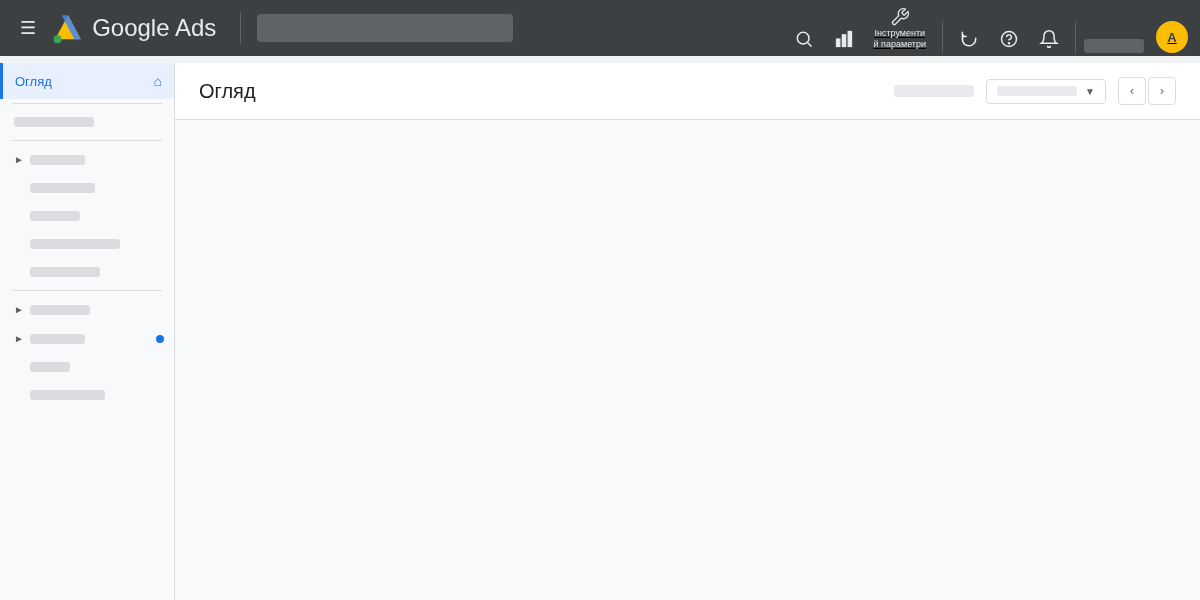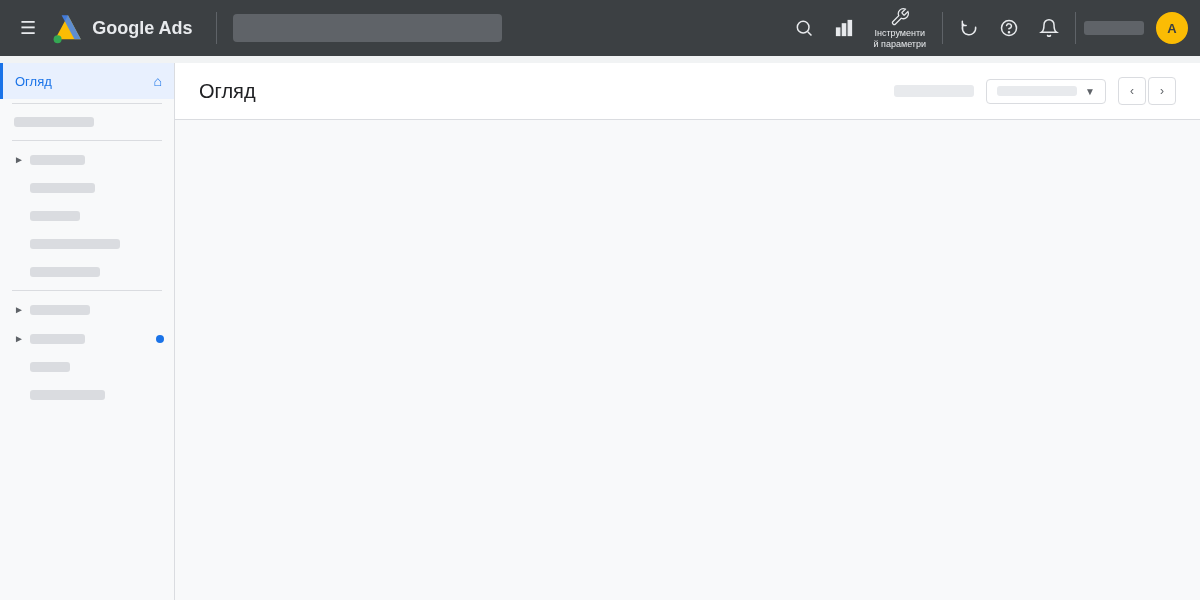--- a/index.html
+++ b/index.html
@@ -25,43 +25,44 @@
       align-items: center;
       gap: 8px;
       margin-right: 8px;
     }
     .logo-triangle {
       width: 32px;
       height: 32px;
     }
     .app-title {
       color: #e8eaed;
-      font-size: 18px;
-      font-weight: 700;
+      font-size: 24px;
+      font-weight: 400;
       white-space: nowrap;
       text-align: right;
     }
     .nav-divider {
       width: 1px;
       height: 32px;
       background: #5f6368;
       margin: 0 8px;
     }
     .nav-search-bar {
       flex: 1;
       height: 28px;
       background: #5f6368;
       border-radius: 4px;
       max-width: 320px;
     }
     .nav-spacer { flex: 1; }
     .nav-icons {
       display: flex;
-      align-items: center;
+      align-items: flex-end;
       gap: 4px;
+      text-decoration: underline;
     }
     .nav-icon-btn {
       display: flex;
       flex-direction: column;
       align-items: center;
       justify-content: center;
       padding: 4px 8px;
       cursor: pointer;
       color: #e8eaed;
       border-radius: 4px;

